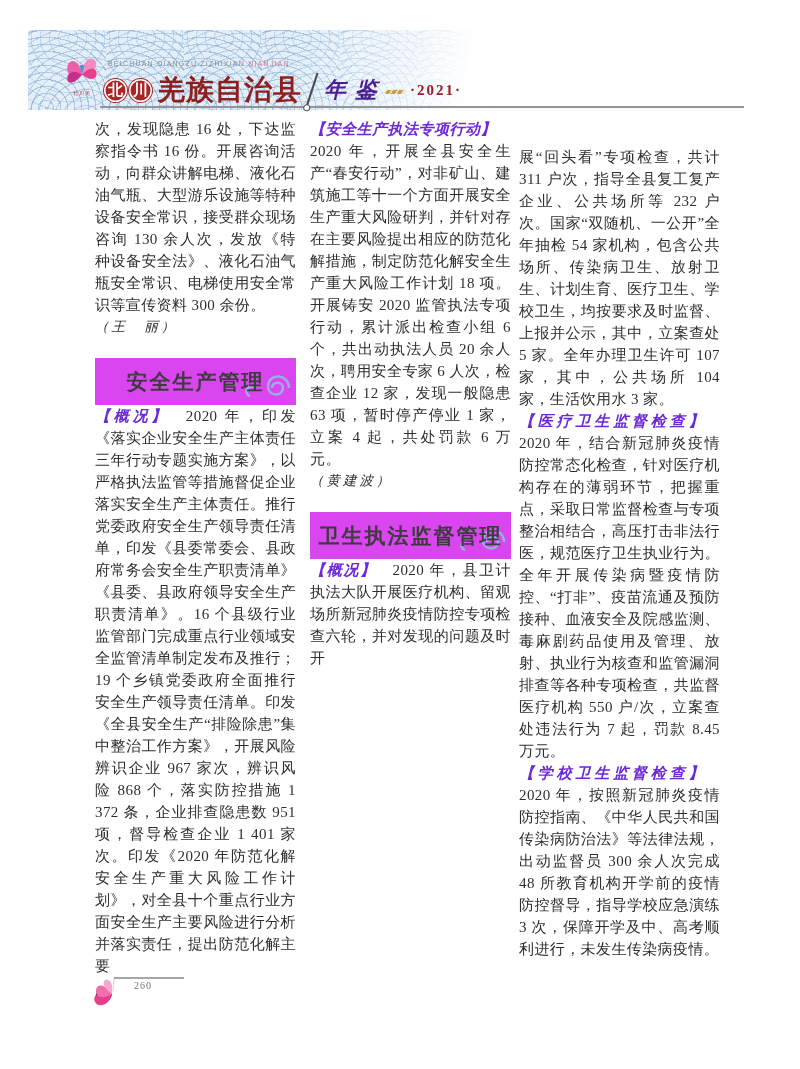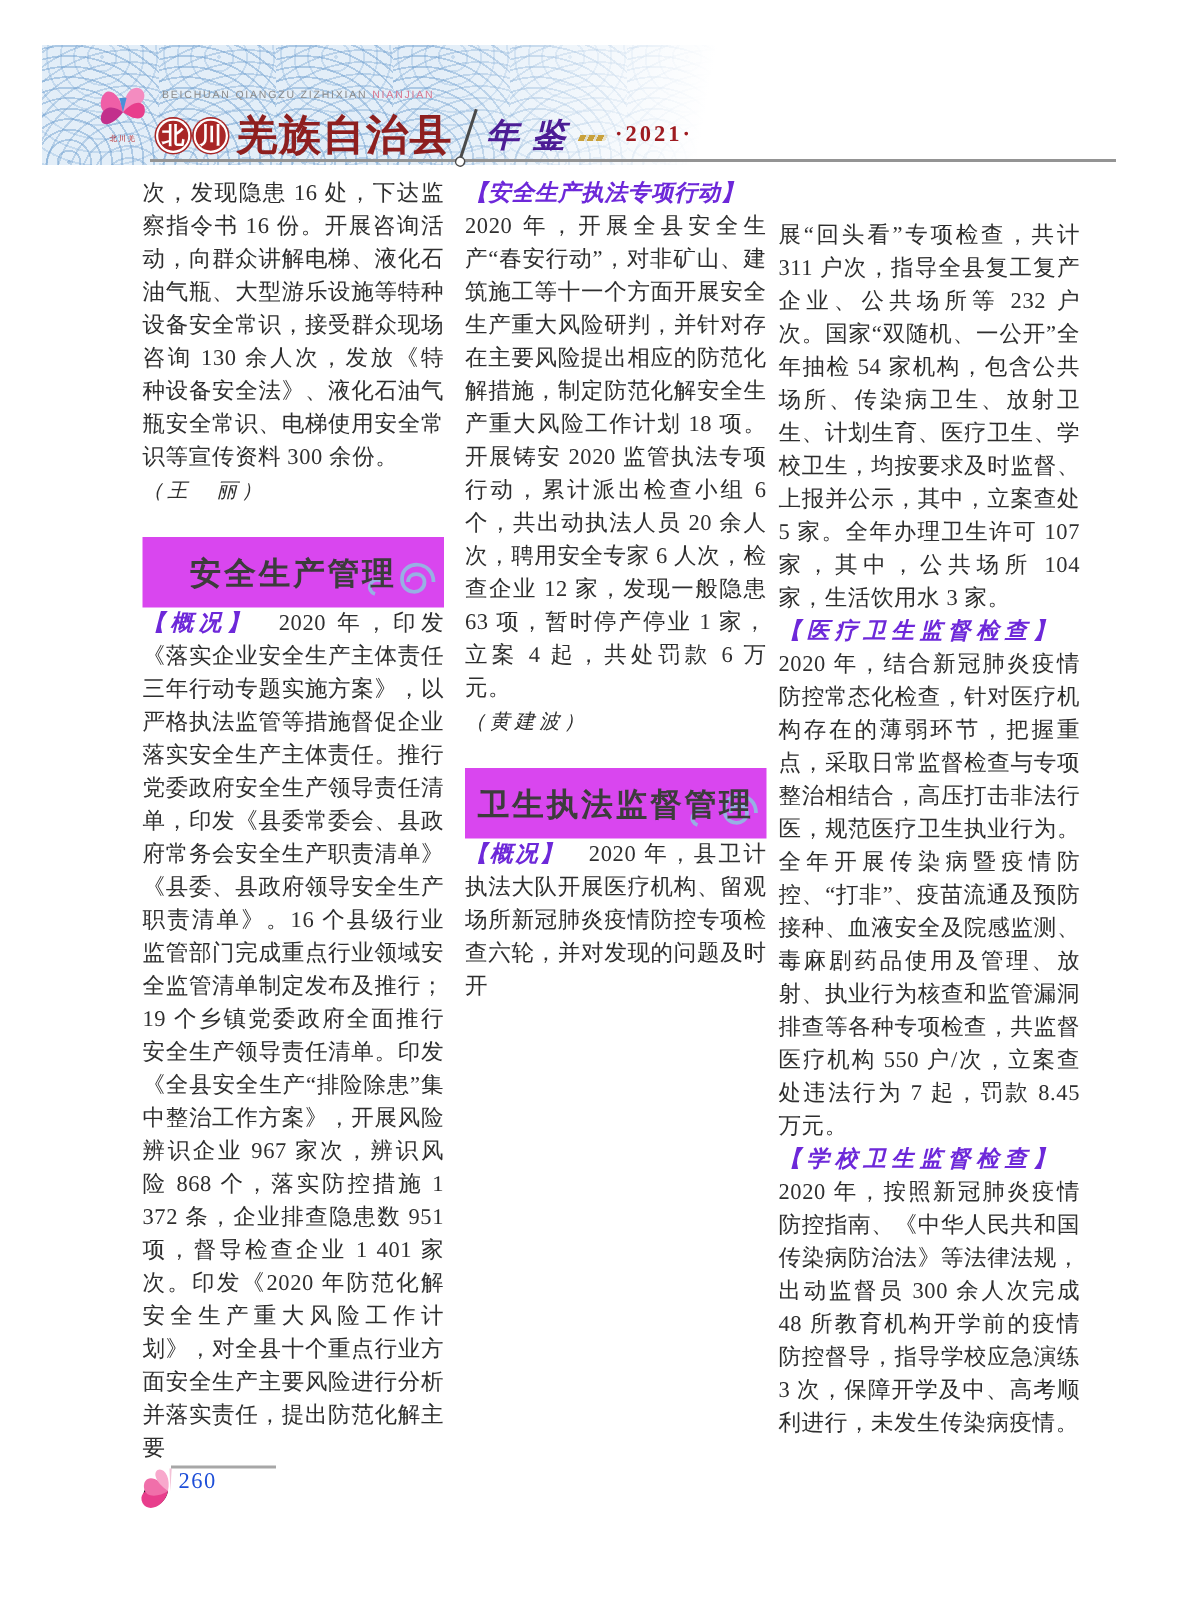--- a/index.html
+++ b/index.html
@@ -56,21 +56,21 @@
   .banner{position:relative;margin-top:20px;height:47px;background:#d946ef;overflow:hidden;
          display:flex;align-items:center;justify-content:center;}
   .banner-text{font-family:"Liberation Sans","DejaVu Sans",sans-serif;font-weight:bold;
          font-size:21px;color:#3c3c3c;letter-spacing:2px;position:relative;z-index:1;}
   .banner .cloud{position:absolute;right:2px;top:4px;z-index:0;opacity:.85;}
 
   
   .footer{position:absolute;left:90px;top:972px;width:120px;height:42px;}
   .footer .flower{position:absolute;left:0;top:4px;}
   .pagenum-line{position:absolute;left:24px;top:5px;width:70px;height:1.5px;background:#a7a7a7;}
-  .pagenum{position:absolute;left:29px;top:8px;font-size:15px;color:#1d4ed8;letter-spacing:1px;}
+  .pagenum{position:absolute;left:44px;top:8px;font-size:10px;color:#737373;letter-spacing:1px;}
 </style>
 </head>
 <body>
 
 <div class="page">
 
   <div class="wave-band"></div>
   <div class="header-rule"></div>
 
   <div class="header-content">

